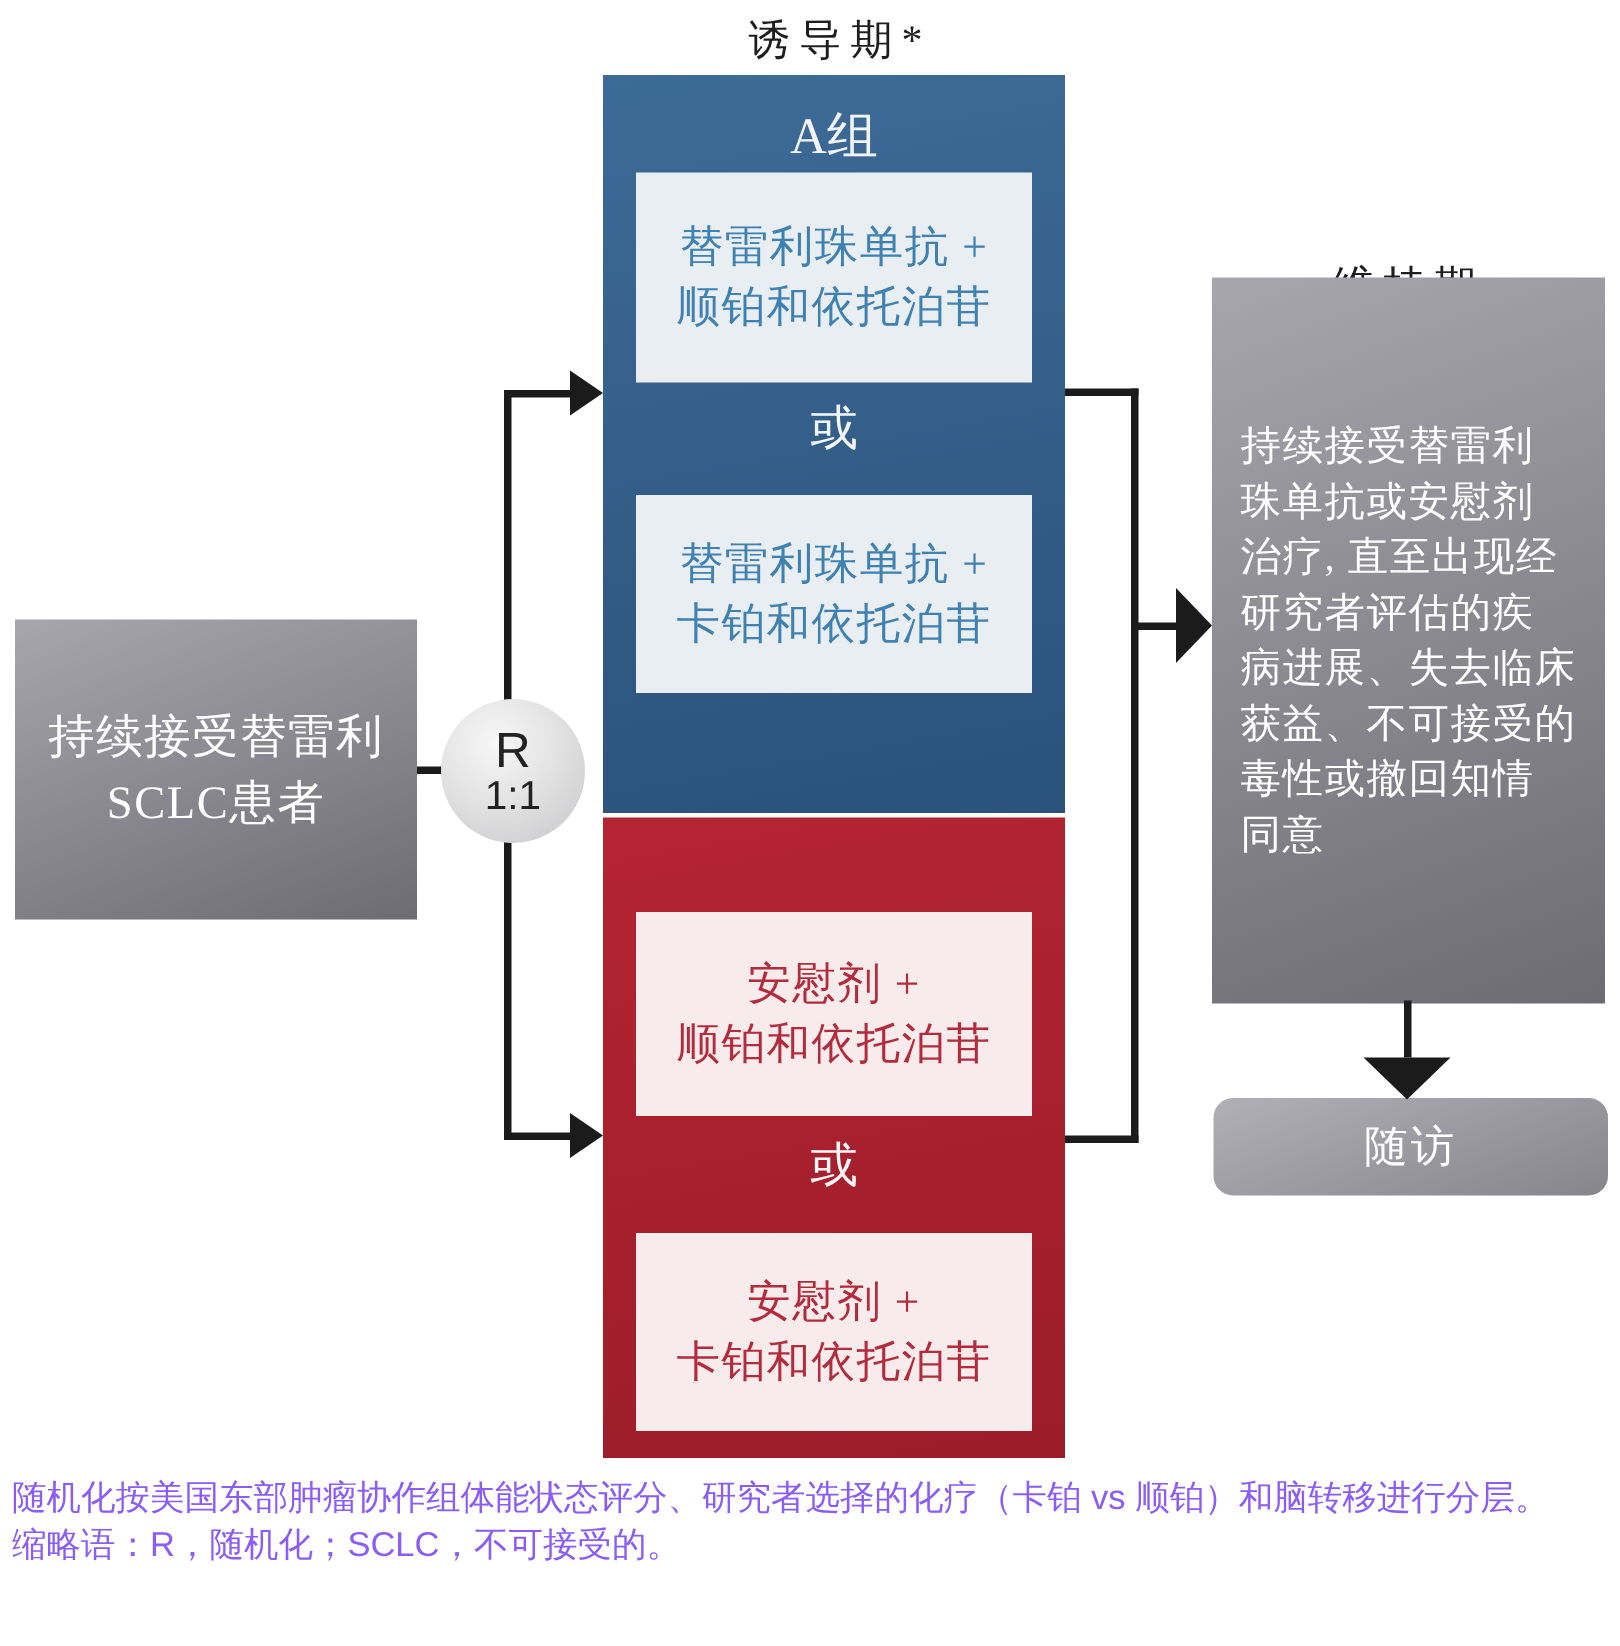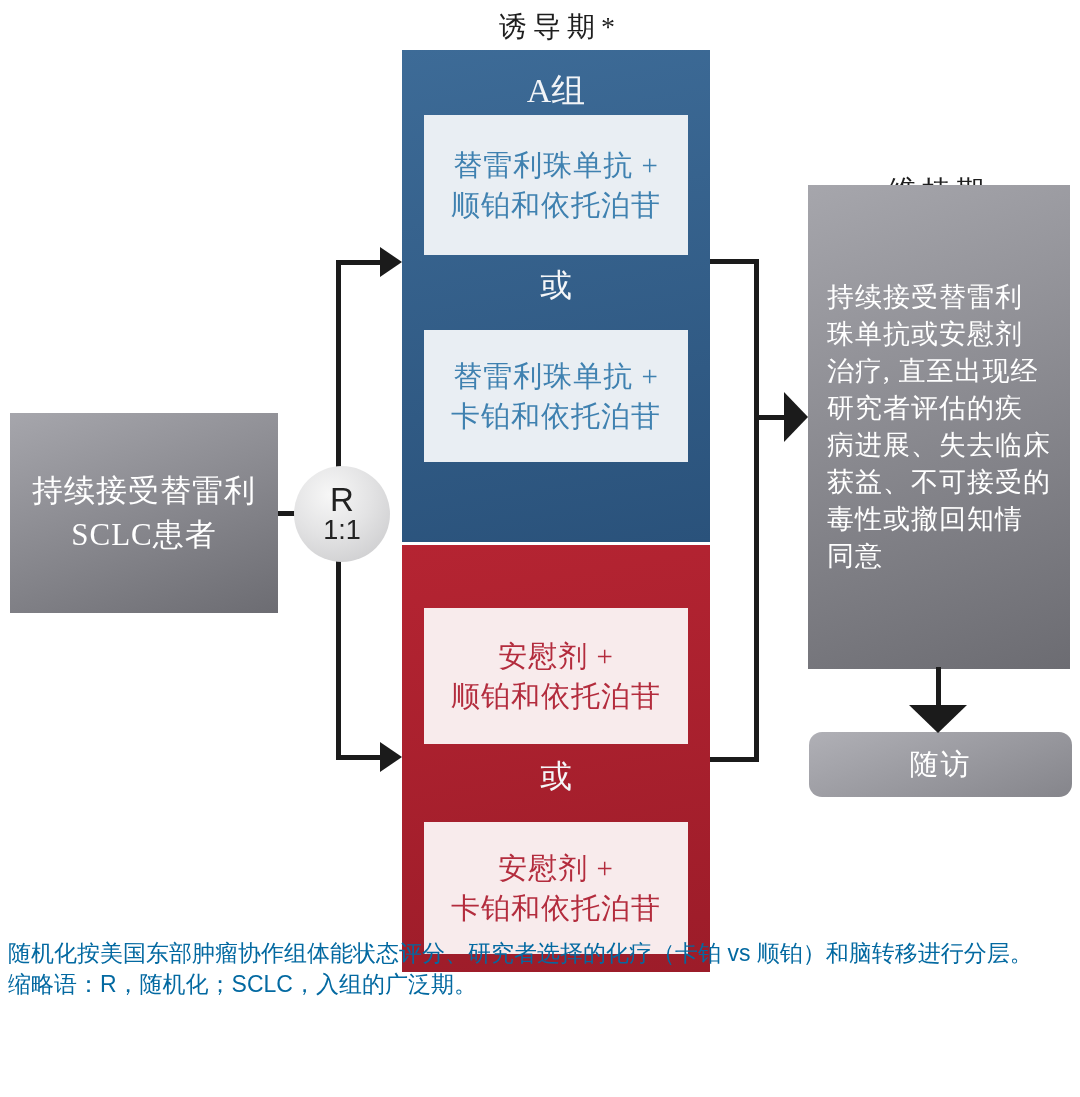--- a/index.html
+++ b/index.html
@@ -52,21 +52,21 @@
   .r-letter{font-size:33px;line-height:32px;}
   .r-ratio{font-size:27px;line-height:28px;}
   
   .line{position:absolute;background:#1b1b1b;z-index:1;}
   .arr{position:absolute;width:0;height:0;z-index:2;}
   .arr-right-sm{border-top:15px solid transparent;border-bottom:15px solid transparent;border-left:22px solid #1b1b1b;}
   .arr-right-lg{border-top:25px solid transparent;border-bottom:25px solid transparent;border-left:24px solid #1b1b1b;}
   .arr-down{border-left:29px solid transparent;border-right:29px solid transparent;border-top:28px solid #1b1b1b;}
   
   .footnotes{
-    left:8px;top:938px;width:1060px;color:#0369a1;font-size:23px;line-height:30.5px;
+    left:8px;top:983px;width:1060px;color:#8b5cf6;font-size:23px;line-height:30.5px;
     font-family:"Liberation Sans","DejaVu Sans",sans-serif;
   }
   .footnotes sup{font-size:60%;}
 </style>
 </head>
 <body>
 
 <div id="canvas">
 
   <div class="abs phase-title" style="left:455px;top:8px;width:210px;">诱导期*</div>
@@ -120,16 +120,16 @@
 研究者评估的疾
 病进展、失去临床
 获益、不可接受的
 毒性或撤回知情
 同意</div>
 
   <div class="abs followup-box">随访</div>
 
   <div class="abs footnotes">
     <div>随机化按美国东部肿瘤协作组体能状态评分、研究者选择的化疗（卡铂 vs 顺铂）和脑转移进行分层。</div>
-    <div>缩略语：R，随机化；SCLC，入组的广泛期。</div>
+    <div>缩略语：R，随机化；SCLC，不可接受的。</div>
   </div>
 
 </div>
 
 </body></html>

